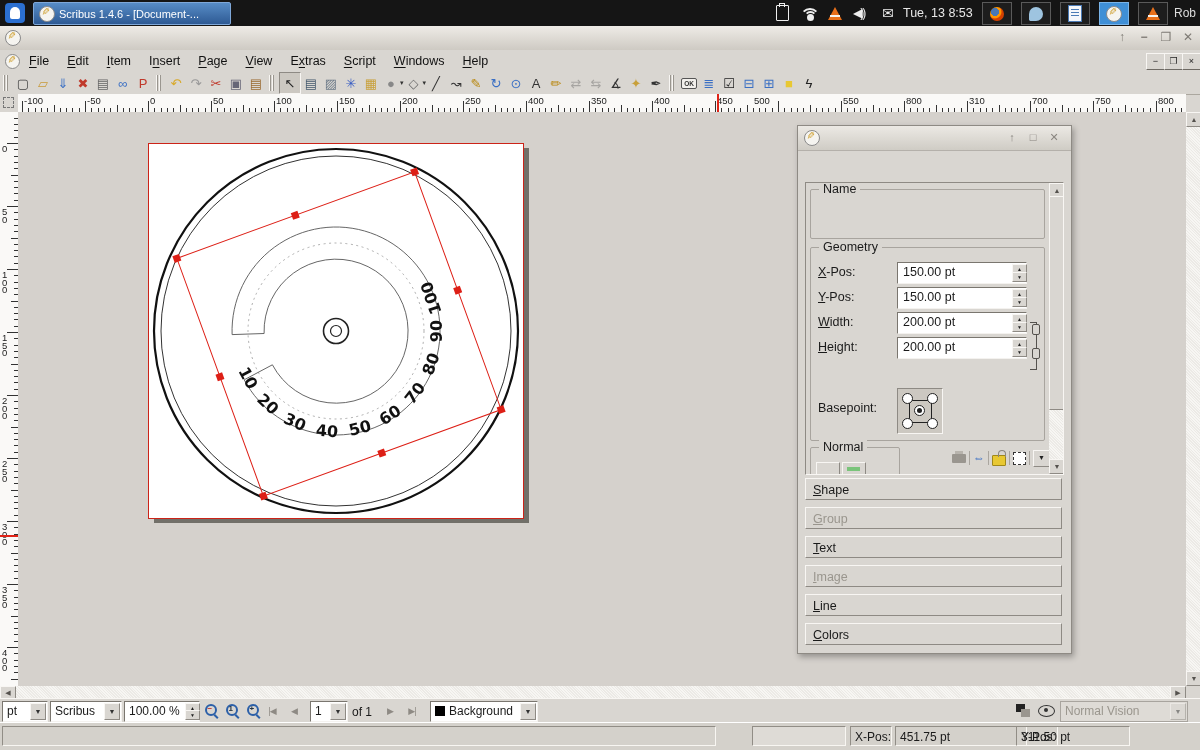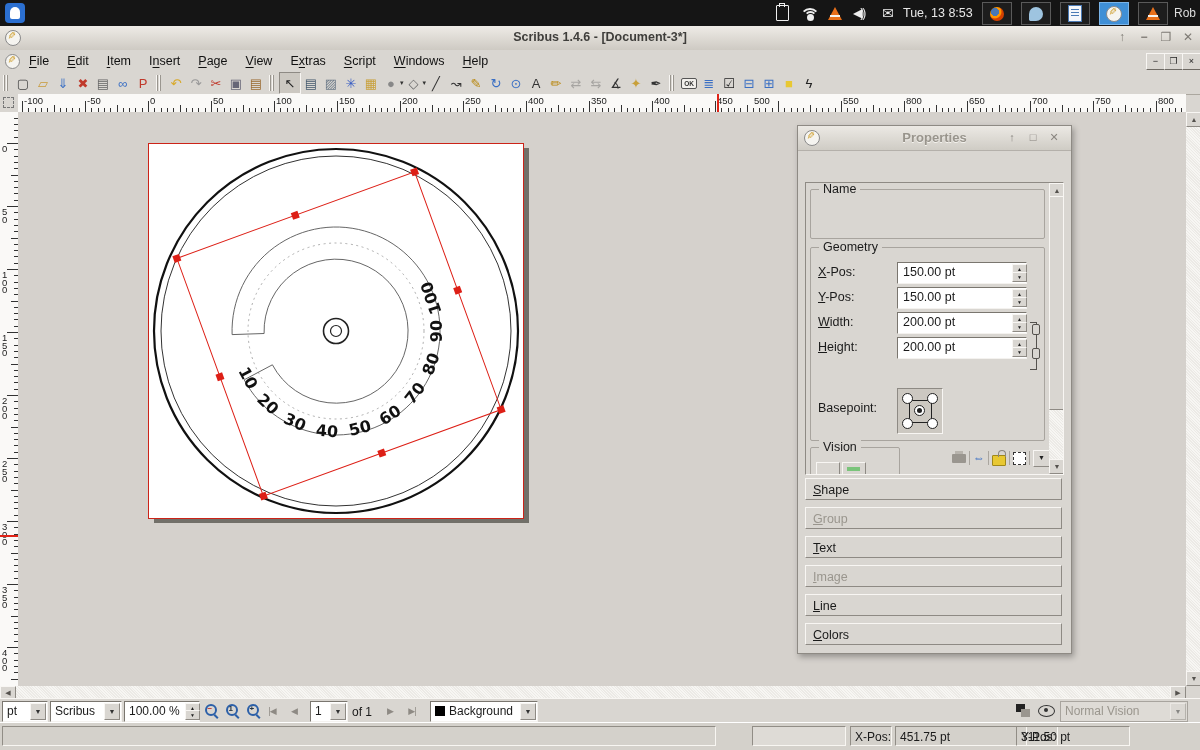--- a/index.html
+++ b/index.html
@@ -150,20 +150,24 @@
   .sb-cell{position:absolute;top:3px;height:20px;border-top:1px solid #918d86;border-left:1px solid #918d86;border-bottom:1px solid #f8f6f2;border-right:1px solid #f8f6f2;
            font-size:12px;line-height:20px;padding:0 4px;box-sizing:border-box;white-space:nowrap;}
 </style>
 </head>
 <body>
 
 <div id="app">
 
   <div id="taskbar" class="abs">
     <span id="tb-menuicon"></span>
+    <div id="task-btn">
+      <span class="scribus-logo"></span>
+      <span>Scribus 1.4.6 - [Document-...</span>
+    </div>
     <span class="tray" style="left:770px">
         <span class="tray-ico clip-ico"></span>
       </span>
     <span class="tray" style="left:795px">
         <span class="tray-ico wifi-ico">
           <i></i>
           <i></i>
           <i></i>
         </span>
       </span>
@@ -190,21 +194,20 @@
         <span class="scribus-logo"></span>
       </span>
     <span class="launcher" style="left:1138px">
         <span class="cone-ico" style="position:relative"></span>
       </span>
     <span id="user-name">Rob</span>
   </div>
 
   <div id="titlebar" class="abs">
     <span class="scribus-logo" style="position:absolute;left:5px;top:4px"></span>
-    <div id="win-title">Scribus 1.4.6 - [Document-3*]</div>
     <span class="cap-btn" style="left:1112px">↑</span>
     <span class="cap-btn" style="left:1134px">−</span>
     <span class="cap-btn" style="left:1156px">❐</span>
     <span class="cap-btn" style="left:1178px">✕</span>
   </div>
 
   <div id="menubar" class="abs">
     <span class="scribus-logo"></span>
     <div id="menu-items" style="display:flex">
         <span class="menu-item"><u>F</u>ile</span>
@@ -507,21 +510,21 @@
       <span class="htick" style="left: 892.3px; height: 4px;"></span>
       <span class="htick" style="left: 898.6px; height: 4px;"></span>
       <span class="htick" style="left: 904.9px; height: 4px;"></span>
       <span class="htick" style="left: 911.2px; height: 4px;"></span>
       <span class="htick" style="left: 917.5px; height: 7px;"></span>
       <span class="htick" style="left: 923.8px; height: 4px;"></span>
       <span class="htick" style="left: 930.1px; height: 4px;"></span>
       <span class="htick" style="left: 936.4px; height: 4px;"></span>
       <span class="htick" style="left: 942.7px; height: 4px;"></span>
       <span class="htick" style="left: 949px; height: 11px;"></span>
-      <span class="hlabel" style="left: 951px;">650</span>
+      <span class="hlabel" style="left: 951px;">310</span>
       <span class="htick" style="left: 955.3px; height: 4px;"></span>
       <span class="htick" style="left: 961.6px; height: 4px;"></span>
       <span class="htick" style="left: 967.9px; height: 4px;"></span>
       <span class="htick" style="left: 974.2px; height: 4px;"></span>
       <span class="htick" style="left: 980.5px; height: 7px;"></span>
       <span class="htick" style="left: 986.8px; height: 4px;"></span>
       <span class="htick" style="left: 993.1px; height: 4px;"></span>
       <span class="htick" style="left: 999.4px; height: 4px;"></span>
       <span class="htick" style="left: 1005.7px; height: 4px;"></span>
       <span class="htick" style="left: 1012px; height: 11px;"></span>
@@ -714,21 +717,20 @@
   </div>
   <div id="hscroll" class="abs checker">
     <span class="sb-btn" style="left:0;top:0;width:14px;height:12px">◀</span>
     <span class="sb-btn" style="right:0;top:0;width:14px;height:12px">▶</span>
   </div>
   <div id="scroll-corner" class="abs"></div>
 
   <div id="props" class="abs">
     <div id="props-title">
       <span class="scribus-logo"></span>
-      <div id="props-title-text">Properties</div>
       <span class="pcap-btn" style="left:205px">↑</span>
       <span class="pcap-btn" style="left:226px">□</span>
       <span class="pcap-btn" style="left:247px">✕</span>
     </div>
 
 
     <div id="props-scroll" class="sunken">
 
       <div class="fs" style="left:4px;top:6px;width:233px;height:48px">
         <span class="fs-legend">Name</span>
@@ -787,21 +789,21 @@
           <span id="bp-sq"></span>
           <span class="bp-dot" style="left:4px;top:4px"></span>
           <span class="bp-dot" style="right:4px;top:4px"></span>
           <span class="bp-dot" style="left:4px;bottom:4px"></span>
           <span class="bp-dot" style="right:4px;bottom:4px"></span>
           <span id="bp-center"></span>
         </div>
       </div>
 
       <div class="fs" style="left:4px;top:264px;width:88px;height:70px">
-        <span class="fs-legend">Vision</span>
+        <span class="fs-legend">Normal</span>
         <span class="mini-btn raised" style="left:5px;top:14px"></span>
         <span class="mini-btn raised" style="left:31px;top:14px">
             <span style="position:absolute;left:4px;top:4px;width:13px;height:4px;background:#7ac47a"></span>
           </span>
       </div>
       <div class="item-icons">
         <span class="printer-ico"></span>
         <span class="ii-sep"></span>
         <span class="flip-ico">⇔</span>
         <span class="ii-sep"></span>

